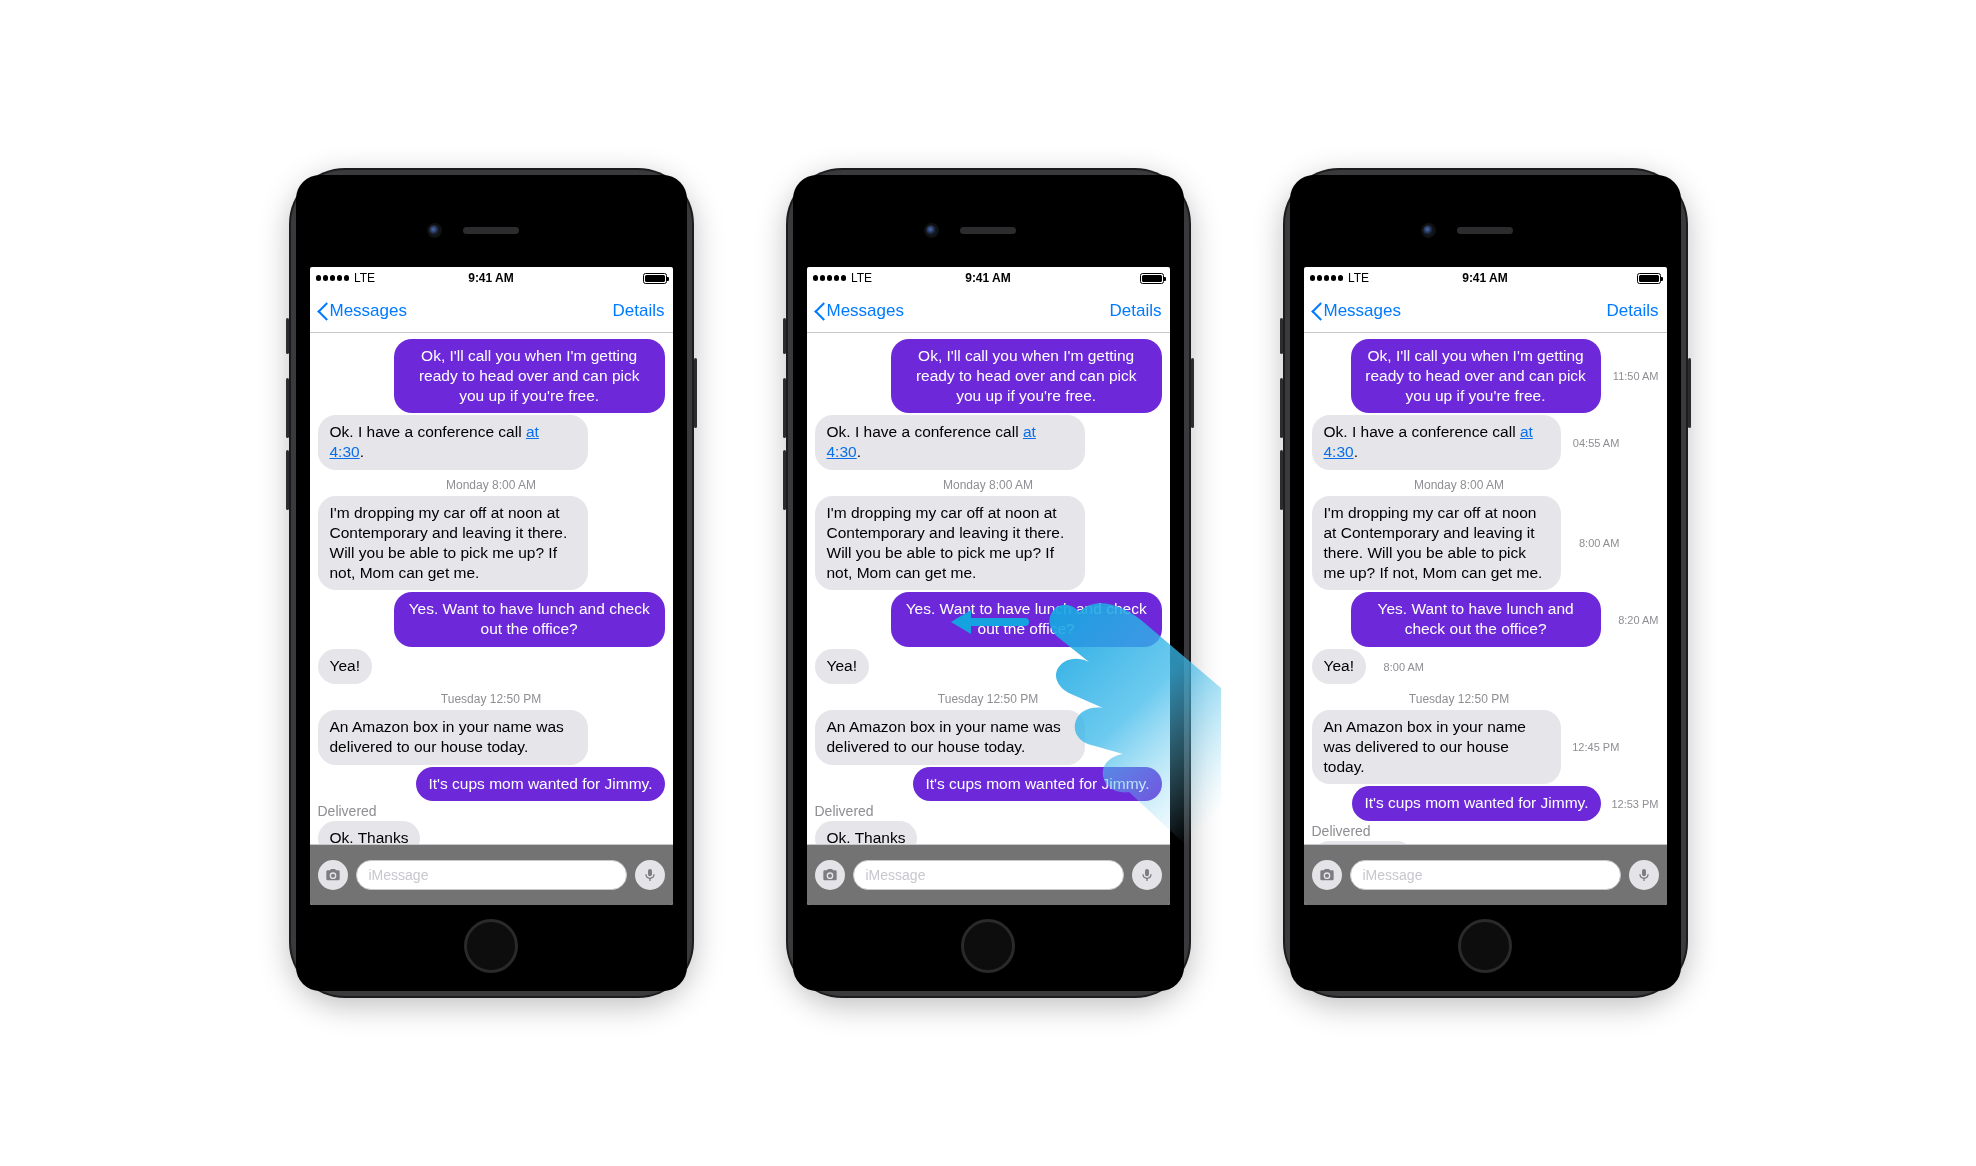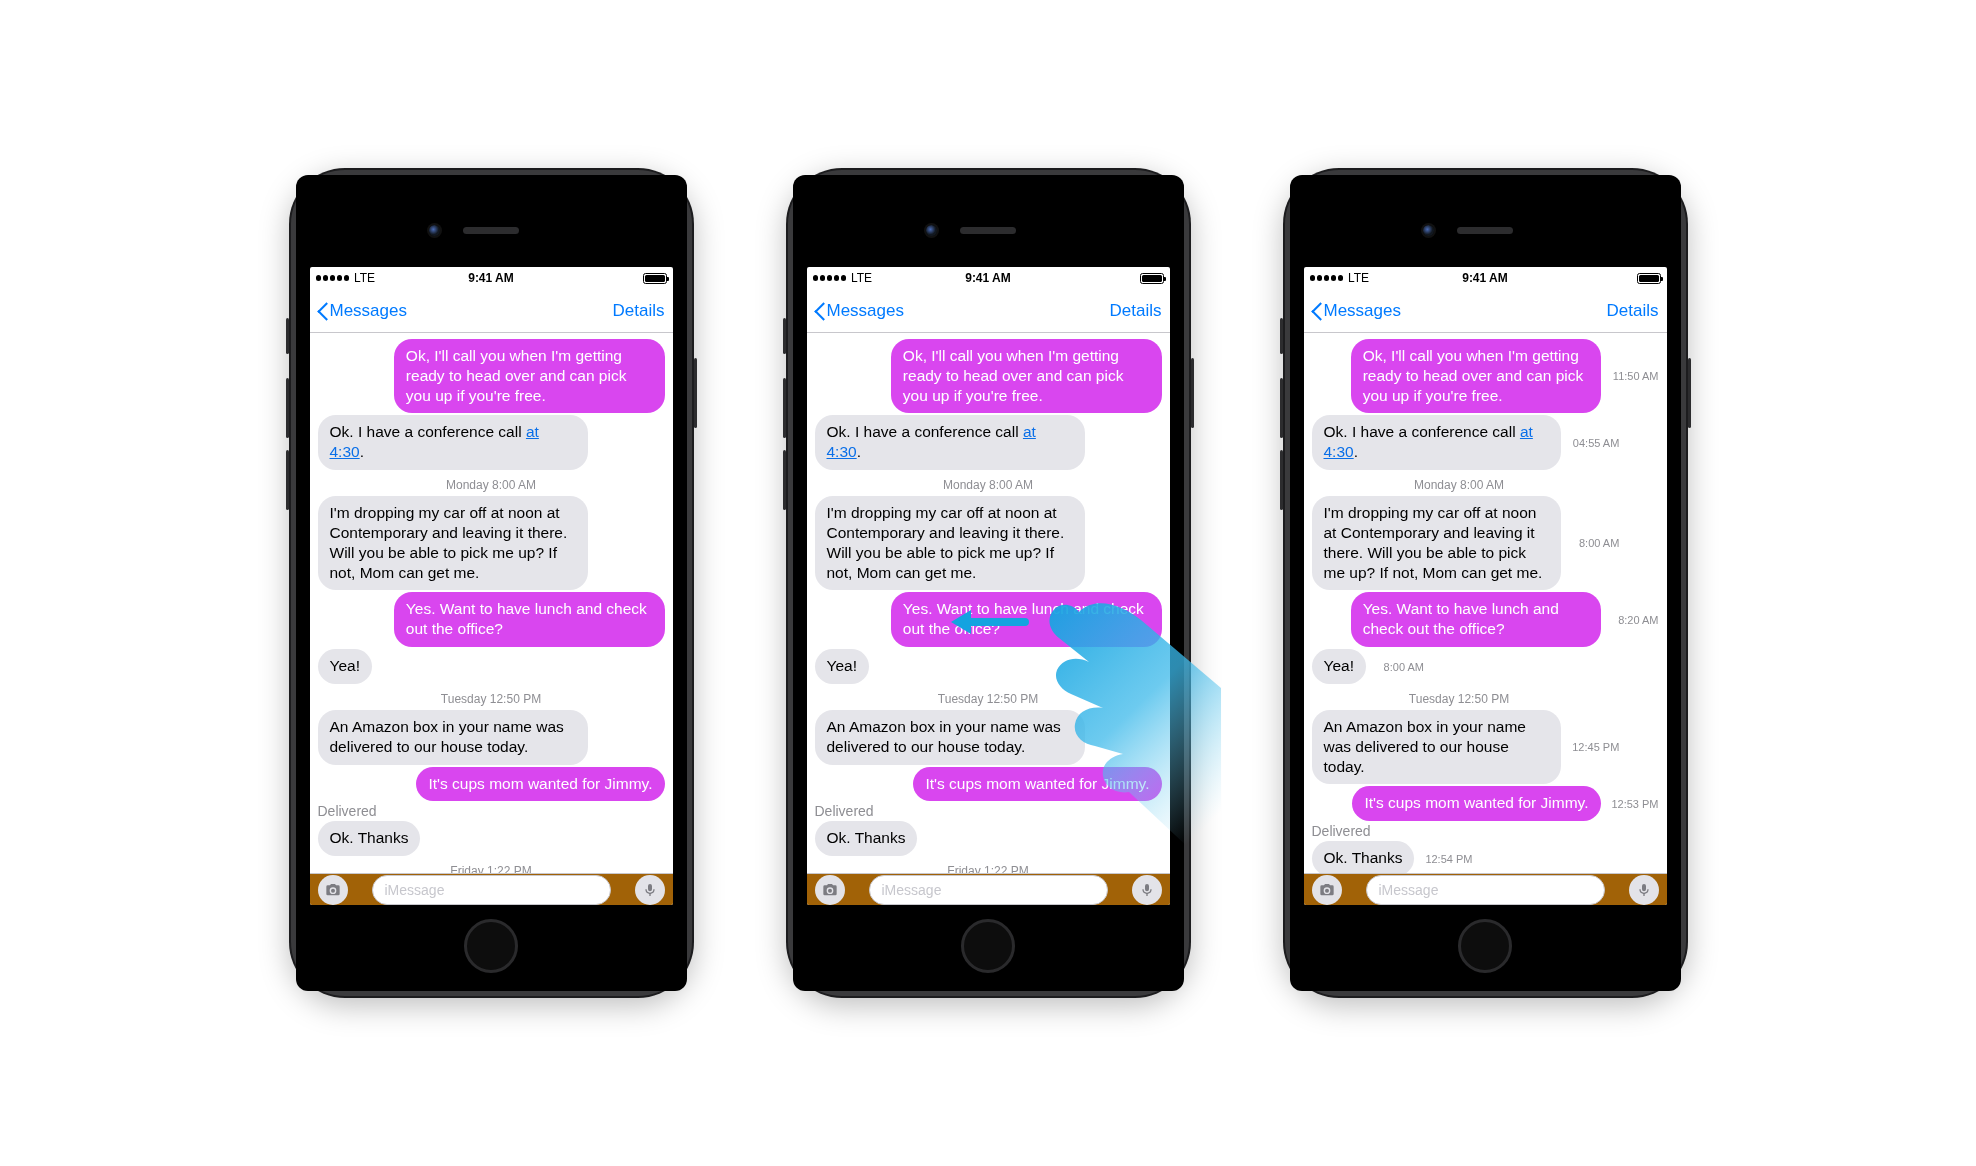--- a/index.html
+++ b/index.html
@@ -26,21 +26,21 @@
   }
   .device-mid {
     width:100%; height:100%;
     background:#3a3a3c;
     border-radius:54px;
     padding:5px;
   }
   .device-inner {
     width:100%; height:100%;
     background:#000;
-    border-radius:12px;
+    border-radius:24px;
     padding:92px 14px 86px 14px;
     position:relative;
   }
   .earpiece {
     position:absolute; top:52px; left:50%; transform:translateX(-50%);
     width:56px; height:7px; border-radius:4px;
     background:#2c2c2e;
   }
   .front-cam {
     position:absolute; top:50px; left:50%; margin-left:-62px;
@@ -148,22 +148,23 @@
   .row.sent { justify-content:flex-end; }
   .bubble {
     max-width:78%;
     padding:7px 12px 8px;
     border-radius:18px;
     line-height:1.28;
     font-size:15.5px;
     position:relative;
   }
   .sent .bubble {
-    background:#d946ef;
+    background:#6d28d9;
     color:#fff;
+    text-align:center;
   }
   .recv .bubble {
     background:#e5e5ea;
     color:#000;
   }
   .timestamp-header {
     text-align:center;
     font-size:12px;
     color:#8e8e93;
     margin:8px 0 4px;
@@ -188,25 +189,25 @@
   .phone-times .row.sent { justify-content:flex-start; }
   .phone-times .row.sent .bubble { margin-left:auto; }
   .phone-times .timestamp-header { transform:translateX(-26px); }
   .phone-times .delivered { margin-right:58px; }
   .phone-times .bubble { max-width:72%; }
 
   .link { color:#0a6fe8; text-decoration:underline; }
 
   
   .inputbar {
-    height:32px;
+    height:61px;
     border-top:1px solid #c8c7cc;
-    background:#a16207;
+    background:#737373;
     display:flex; align-items:center;
-    gap:24px;
+    gap:8px;
     padding:0 8px;
     flex-shrink:0;
   }
   .icon-circle {
     width:30px; height:30px;
     border-radius:50%;
     background:#e3e3e8;
     display:flex; align-items:center; justify-content:center;
     color:#7c7c82;
   }

